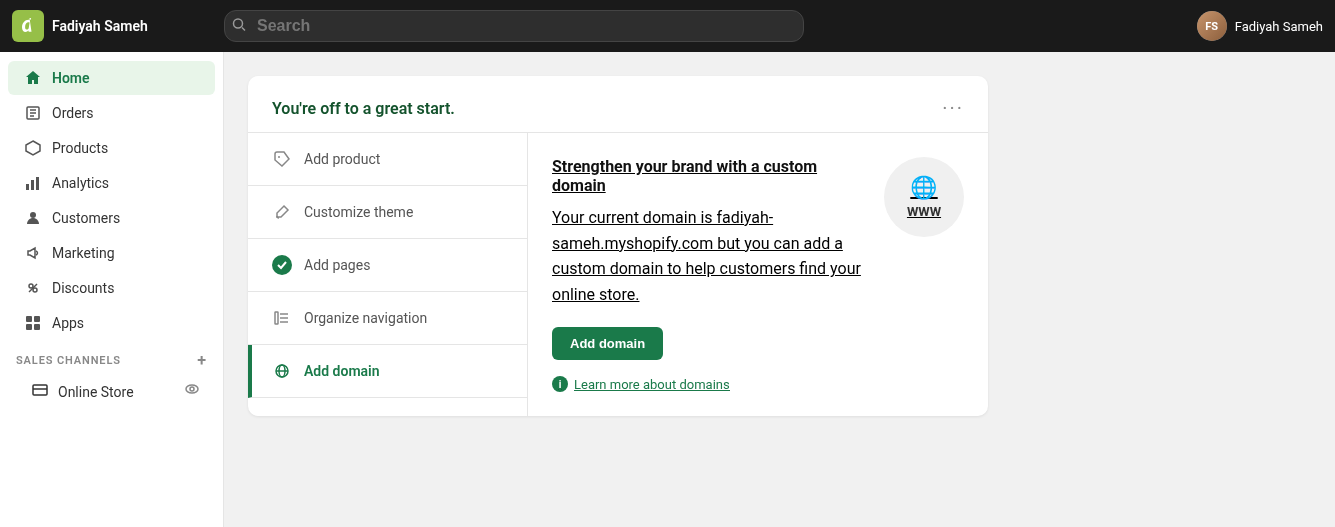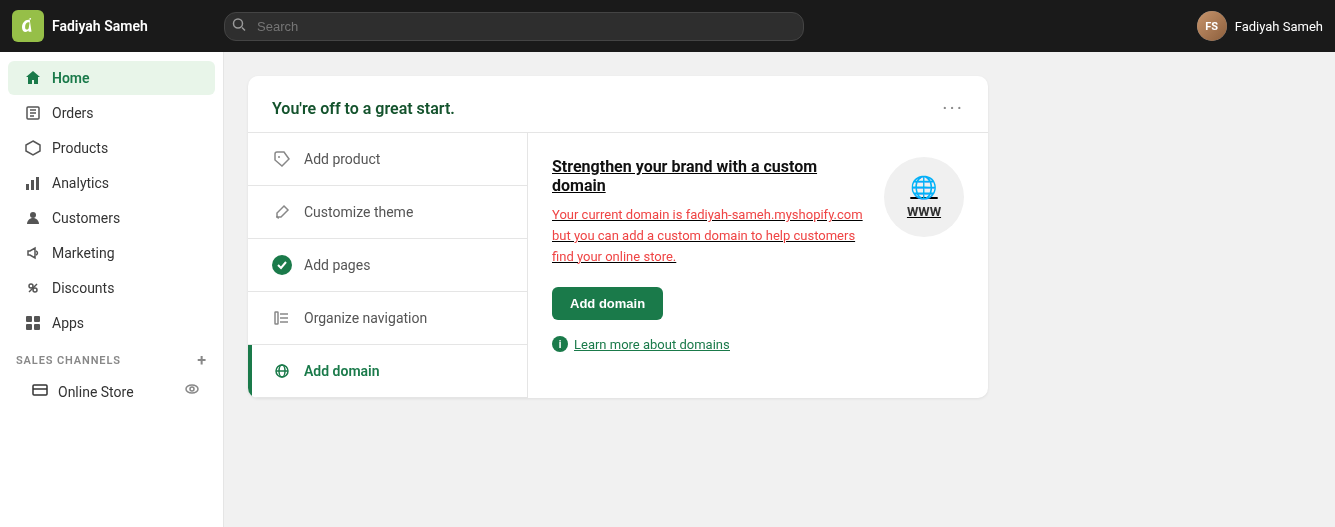--- a/index.html
+++ b/index.html
@@ -9,22 +9,23 @@
     .topnav {
       display: flex; align-items: center; background: #1a1a1a; height: 52px;
       padding: 15px 12px; gap: 12px; flex-shrink: 0;
     }
     .topnav-brand { display: flex; align-items: center; gap: 8px; color: white; font-weight: 600; font-size: 14px; width: 200px; }
     .shopify-logo { width: 32px; height: 32px; background: #96bf48; border-radius: 6px; display: flex; align-items: center; justify-content: center; }
     .shopify-logo svg { width: 20px; height: 20px; }
     .topnav-search { flex: 1; }
     .topnav-search input {
       width: 100%; max-width: 580px; background: #2e2e2e; border: 1px solid #444;
-      border-radius: 12px; color: #ccc; font-size: 13px; padding: 6px 12px 6px 32px;
+      border-radius: 12px; color: #ccc; font-size: 16px; padding: 6px 12px 6px 32px;
       outline: none;
+      font-weight: bold;
     }
     .search-wrap { position: relative; max-width: 580px; }
     .search-icon-wrap { position: absolute; left: 8px; top: 50%; transform: translateY(-50%); color: #999; }
     .topnav-user { display: flex; align-items: center; gap: 8px; color: white; font-size: 13px; margin-left: auto; }
     .avatar { width: 30px; height: 30px; border-radius: 50%; overflow: hidden; background: #888; }
 
     
     .layout { display: flex; flex: 1; overflow: hidden; }
 
     
@@ -80,21 +81,21 @@
     .checklist-item .item-icon { width: 20px; height: 20px; display: flex; align-items: center; justify-content: center; color: #888; flex-shrink: 0; }
     .checklist-item .item-label { font-size: 14px; color: #555; }
     .check-circle { width: 20px; height: 20px; border-radius: 50%; background: #1a7a4a; display: flex; align-items: center; justify-content: center; flex-shrink: 0; }
     .check-circle svg { width: 12px; height: 12px; }
 
     
     .two-col { display: flex; }
     .checklist-col { flex: 0 0 280px; border-right: 1px solid #e5e5e5; }
     .detail-col { flex: 1; padding: 24px; text-decoration: underline; }
     .detail-title { font-size: 16px; font-weight: 700; color: #111; margin-bottom: 10px; }
-    .detail-text { font-size: 13px; color: #ef4444; line-height: 1.6; margin-bottom: 20px; }
+    .detail-text { font-size: 16px; color: #000000; line-height: 1.6; margin-bottom: 20px; }
 
     .add-domain-btn {
       background: #1a7a4a; color: white; border: none; border-radius: 6px;
       padding: 9px 18px; font-size: 13px; font-weight: 600; cursor: pointer;
     }
 
     .learn-link { display: flex; align-items: center; gap: 6px; font-size: 13px; color: #1a7a4a; margin-top: 16px; cursor: pointer; text-decoration: underline; }
     .info-icon { width: 16px; height: 16px; border-radius: 50%; background: #1a7a4a; color: white; display: flex; align-items: center; justify-content: center; font-size: 10px; font-weight: bold; flex-shrink: 0; }
 
     

